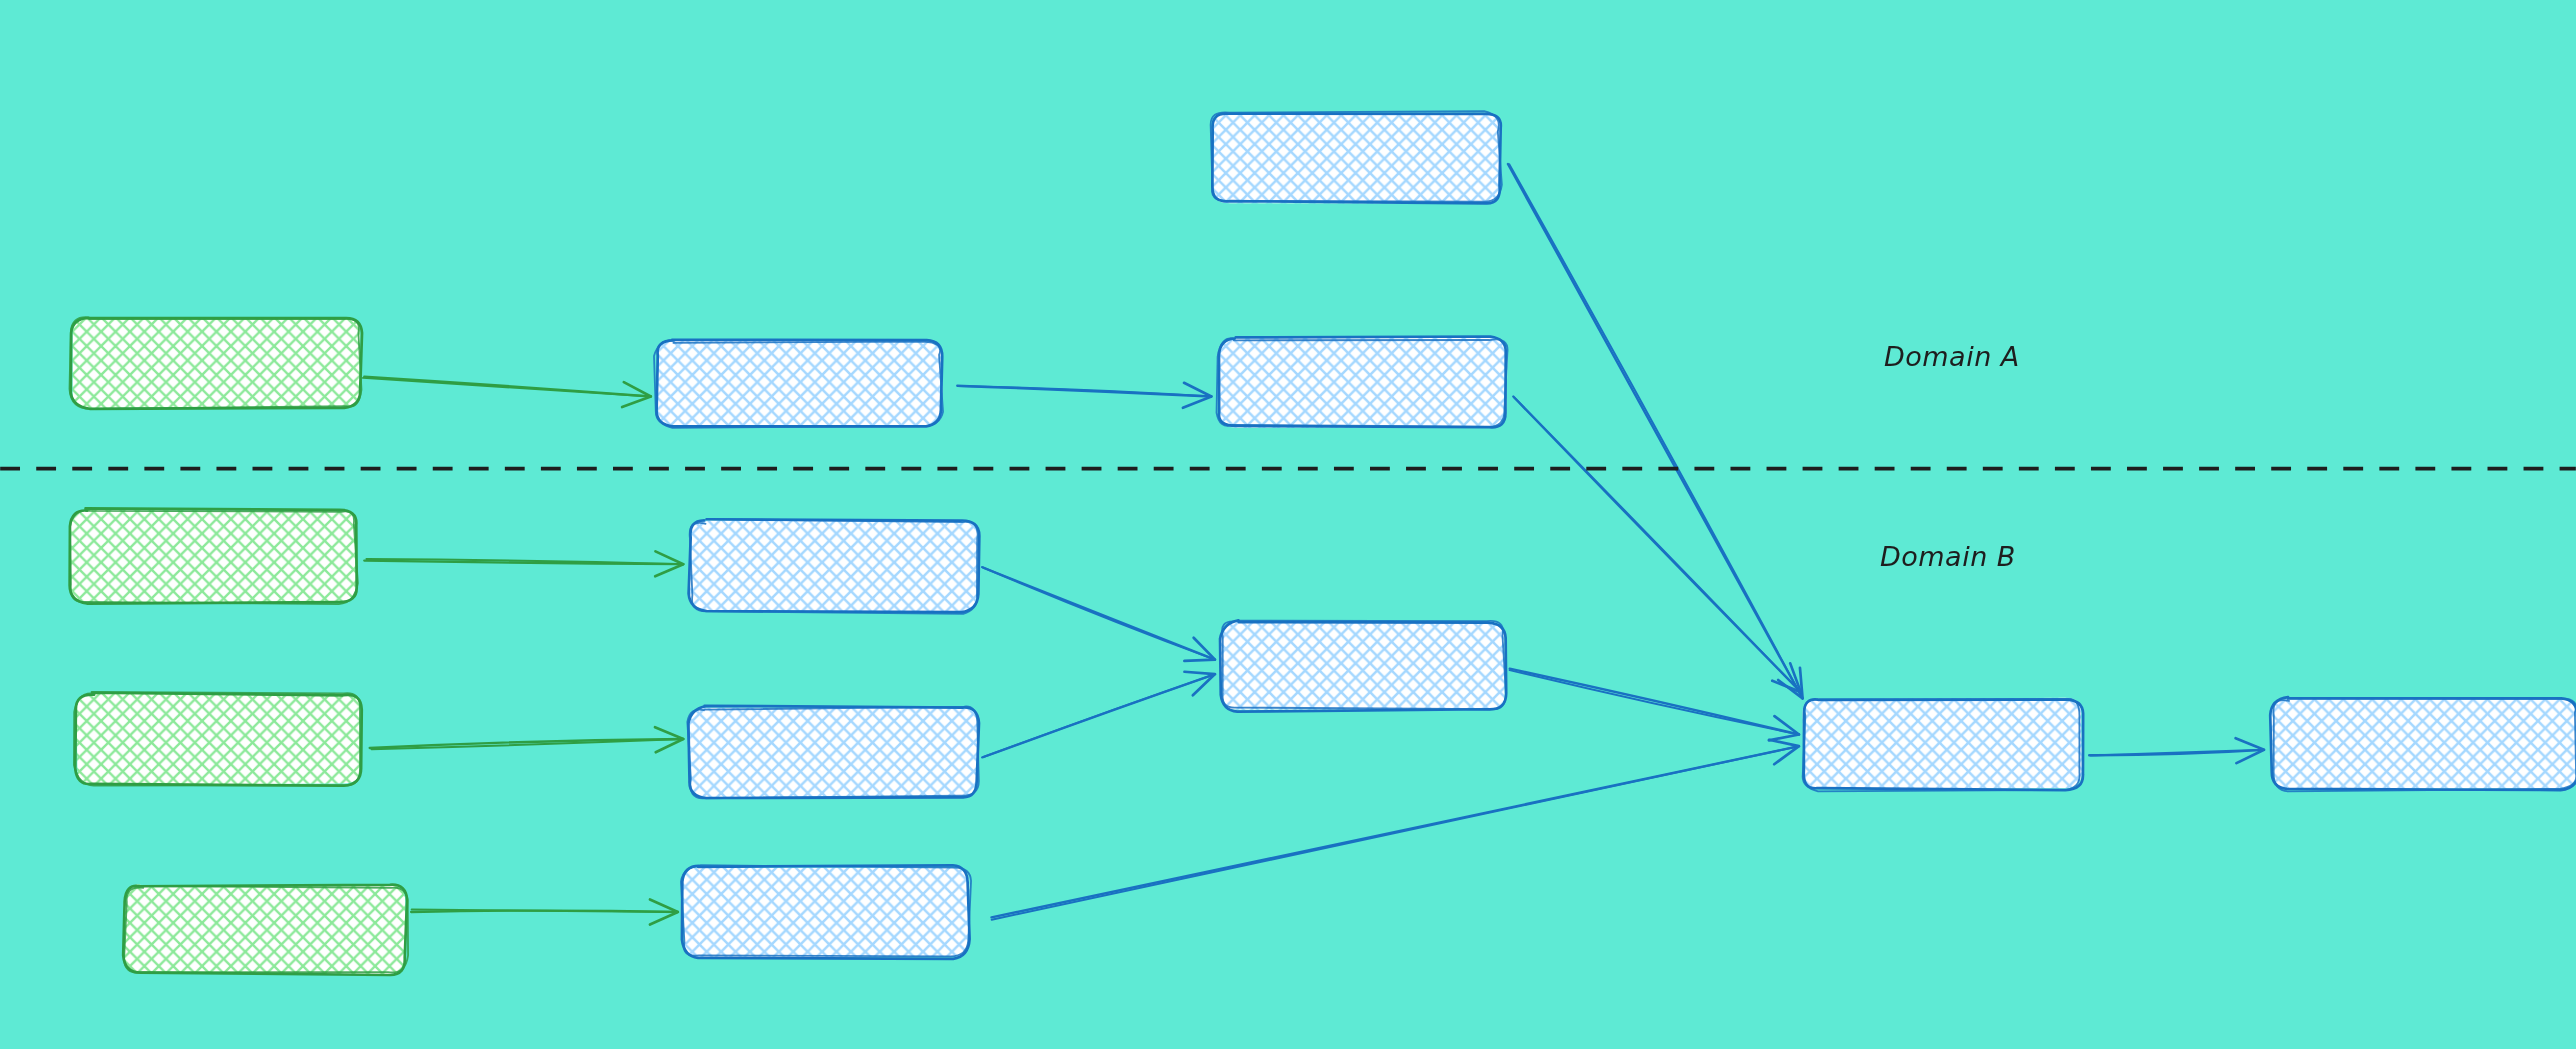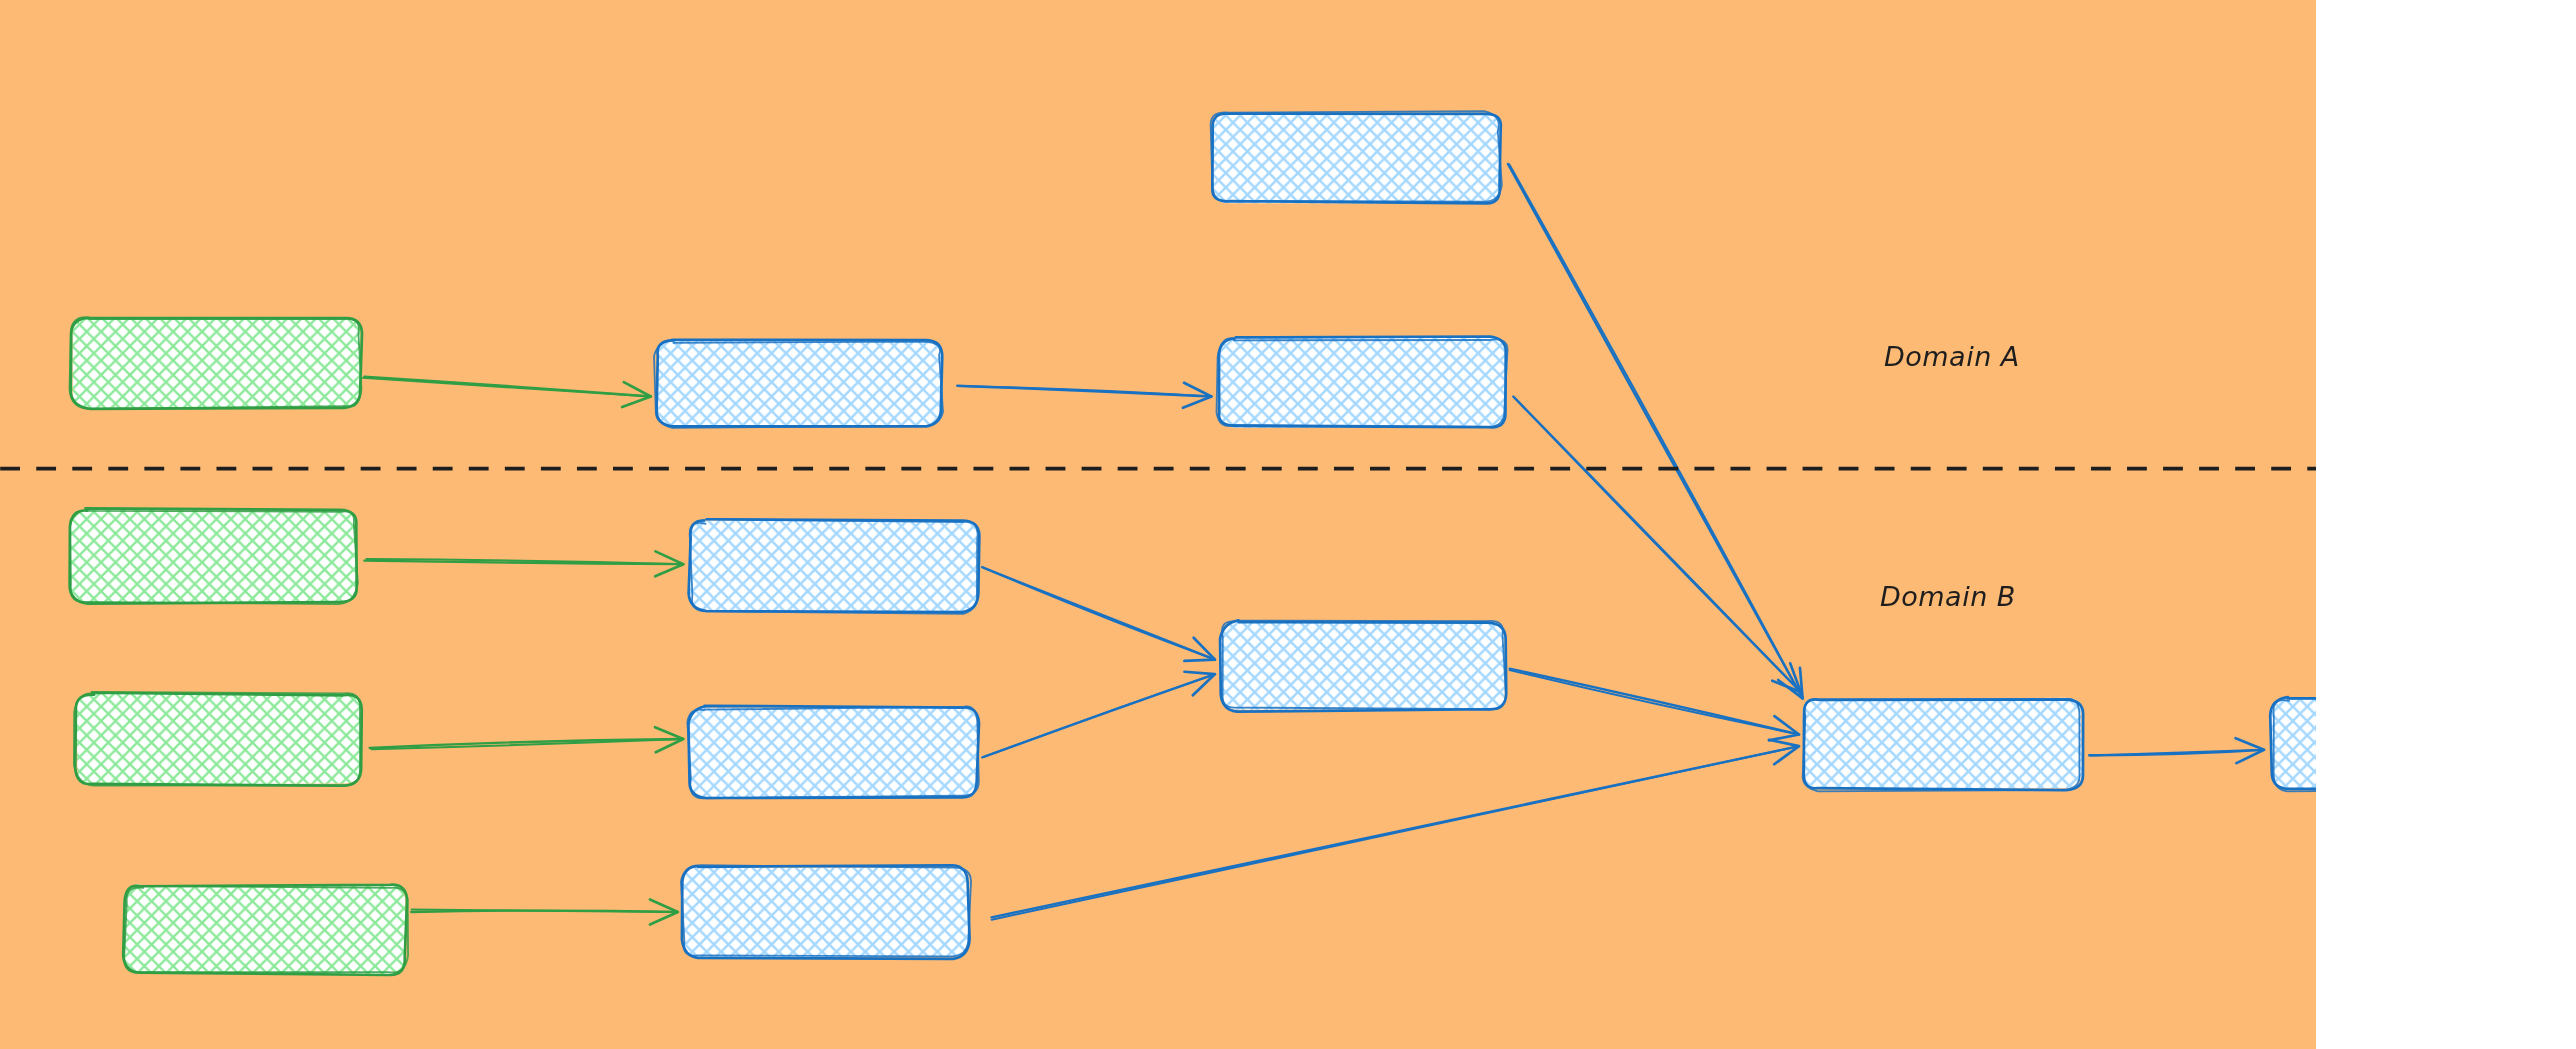--- a/index.html
+++ b/index.html
@@ -6,23 +6,23 @@
   html, body {
     margin: 0;
     padding: 0;
     background: #ffffff;
   }
   body {
     font-family: "Liberation Sans", sans-serif;
   }
   #canvas {
     position: relative;
-    width: 2316px;
+    width: 2576px;
     height: 1049px;
-    background: #fdba74;
+    background: #5eead4;
     overflow: hidden;
   }
   #sketch-svg {
     position: absolute;
     left: 0;
     top: 0;
     width: 2576px;
     height: 1049px;
     pointer-events: none;
   }
@@ -186,21 +186,21 @@
           <path d="M 2539.4 774.8 L 2841.9 775.0 Q 2858.4 776.0 2859.7 792.7 L 2861.8 856.9 Q 2859.4 874.9 2841.1 876.7 L 2537.2 875.3 Q 2520.4 873.9 2520.6 856.0 L 2518.9 793.5 Q 2520.0 775.6 2538.7 773.5" fill="none" stroke="#1971c2" stroke-width="3" stroke-linecap="round" stroke-linejoin="round"></path>
           <path d="M 2538.4 775.6 L 2841.9 775.4 Q 2862.1 774.7 2857.0 790.4 L 2858.3 859.4 Q 2860.0 872.5 2840.4 875.3 L 2539.2 878.1 Q 2522.7 877.5 2522.7 858.4 L 2522.9 794.3 Q 2519.8 772.9 2539.8 777.8" fill="none" stroke="#1971c2" stroke-width="2" stroke-opacity="0.85" stroke-linecap="round" stroke-linejoin="round"></path>
         </g>
       </g>
     <g id="layer-divider">
         <line x1="0" y1="520" x2="2858" y2="520" stroke="#1e1e1e" stroke-width="4" stroke-dasharray="22 18" stroke-linecap="butt"></line>
       </g>
   </svg>
 
   <div class="domain-label" style="left:1884px; top:341px;">Domain A</div>
-  <div class="domain-label" style="left:1880px; top:541px;margin-top:40px;">Domain B</div>
+  <div class="domain-label" style="left:1880px; top:541px;">Domain B</div>
 
   <div id="hit-layer">
       <div class="node-hit" style="left: 72px; top: 318px; width: 288px; height: 89px;"><span></span></div>
       <div class="node-hit" style="left: 656px; top: 341px; width: 286px; height: 85px;"><span></span></div>
       <div class="node-hit" style="left: 1219px; top: 338px; width: 288px; height: 89px;"><span></span></div>
       <div class="node-hit" style="left: 1212px; top: 113px; width: 288px; height: 90px;"><span></span></div>
       <div class="node-hit" style="left: 70px; top: 510px; width: 286px; height: 92px;"><span></span></div>
       <div class="node-hit" style="left: 690px; top: 521px; width: 288px; height: 90px;"><span></span></div>
       <div class="node-hit" style="left: 77px; top: 694px; width: 284px; height: 90px;"><span></span></div>
       <div class="node-hit" style="left: 690px; top: 708px; width: 288px; height: 90px;"><span></span></div>

